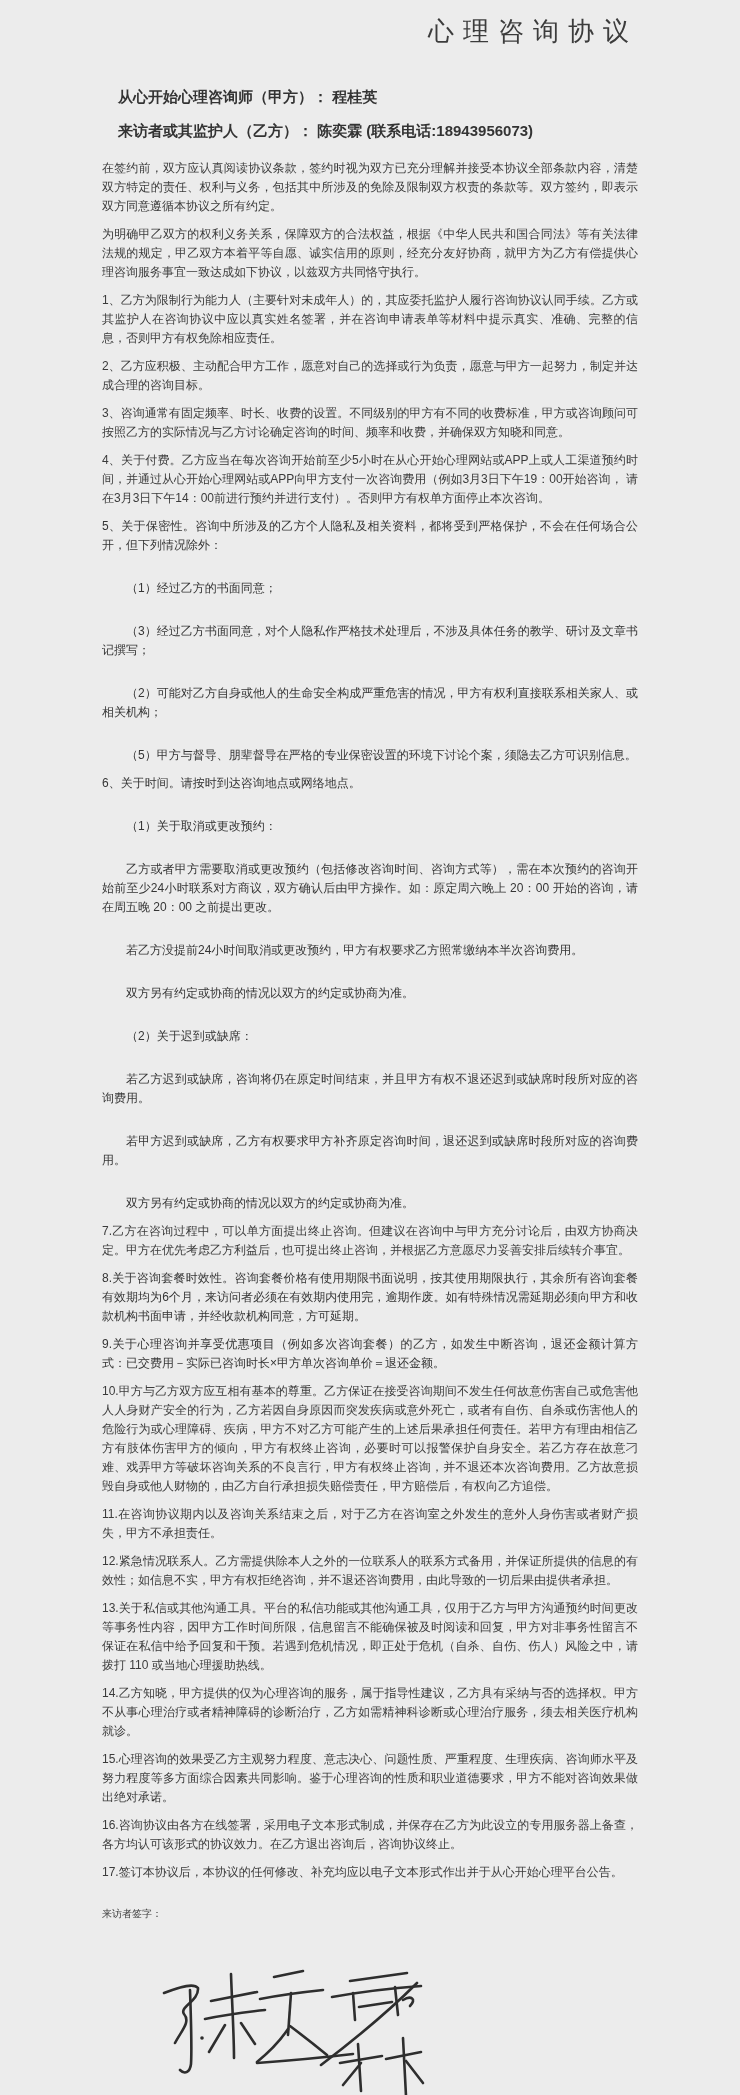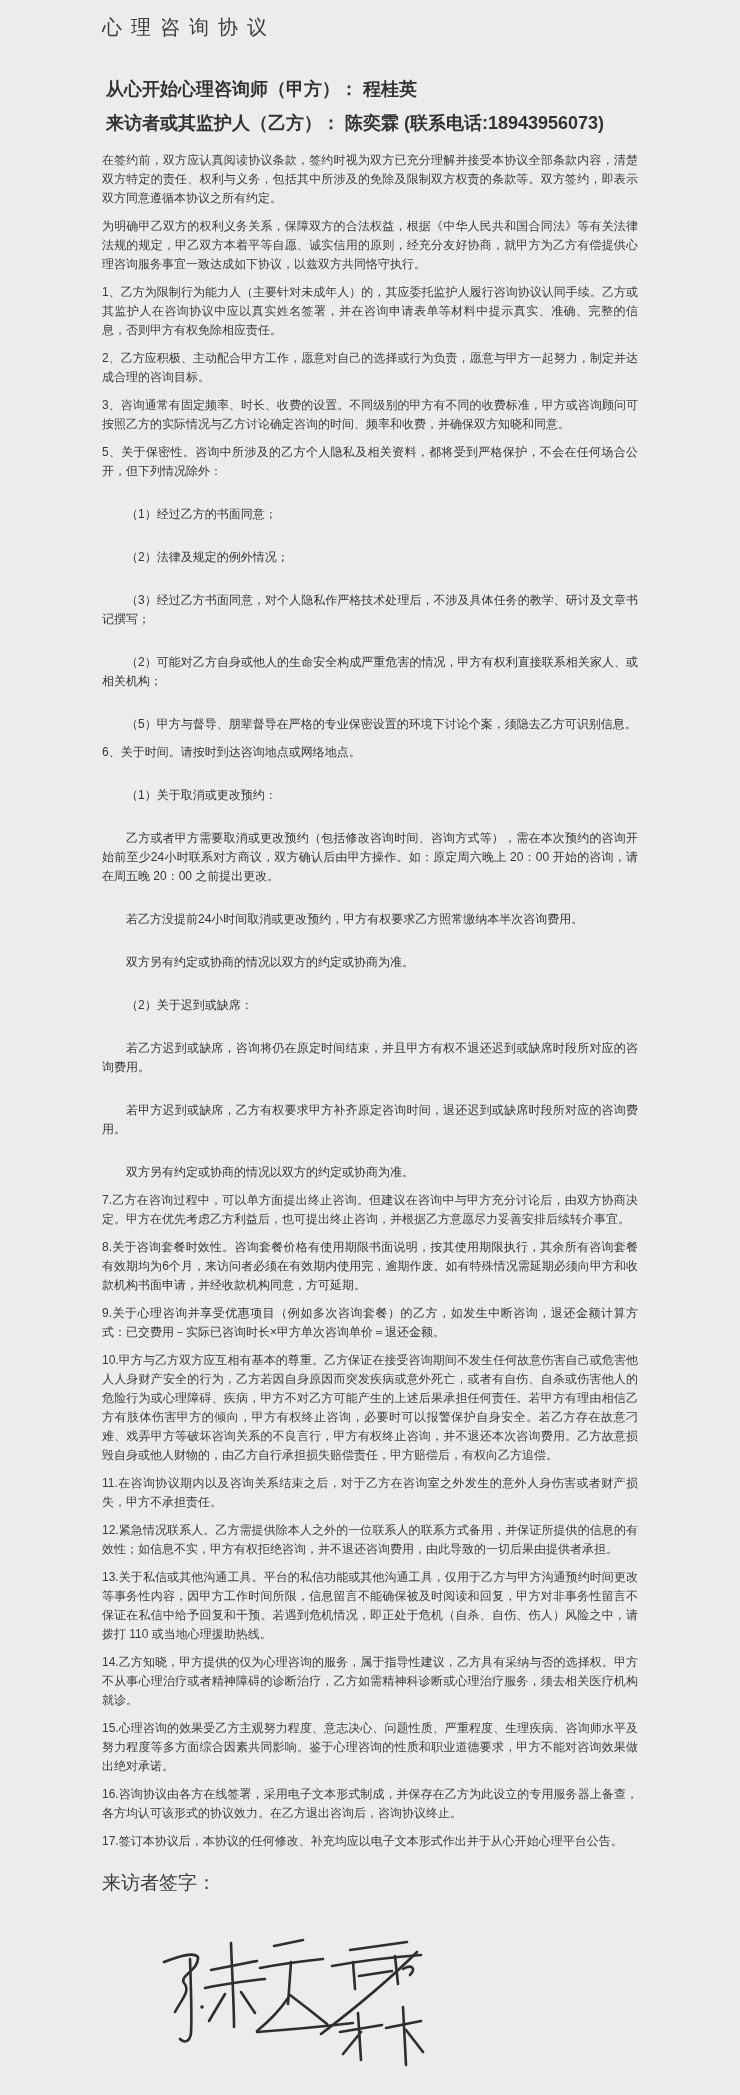--- a/index.html
+++ b/index.html
@@ -13,49 +13,49 @@
   }
   .doc-page{
     position:relative;
     width:740px;
     min-height:2095px;
     padding:10px 102px 30px 102px;
     box-sizing:border-box;
   }
   .doc-title{
     margin:4px 0 38px 0;
-    text-align:left;
-    font-size:20px;
+    text-align:right;
+    font-size:26px;
     font-weight:400;
     letter-spacing:9px;
     color:#3c3c3c;
   }
   .party-line{
-    font-size:18px;
+    font-size:15px;
     font-weight:bold;
     line-height:20px;
-    margin:14px 4px;
+    margin:14px 16px;
     color:#333;
   }
   .clauses{margin-top:18px;}
   .clause-block{margin:9px 0;}
   .clause-block.bold .clause-line{font-weight:normal;color:#353535;}
   .clause-line{
     margin:0;
     font-size:12px;
     line-height:19px;
     text-align:justify;
     text-justify:inter-ideograph;
     word-break:break-all;
     color:#3b3b3b;
   }
   .clause-line.indent{text-indent:2em;margin-top:24px;}
   .signature-section{margin-top:22px;}
   .signature-label{
-    font-size:19px;
+    font-size:10px;
     line-height:19px;
     margin:0 0 6px 0;
     color:#3b3b3b;
   }
   .signature-canvas{
     margin:40px 0 0 52px;
     width:272px;
     height:150px;
     display:block;
   }
@@ -88,24 +88,26 @@
       </div>
       <div class="clause-block">
         <p class="clause-line">1、乙方为限制行为能力人（主要针对未成年人）的，其应委托监护人履行咨询协议认同手续。乙方或其监护人在咨询协议中应以真实姓名签署，并在咨询申请表单等材料中提示真实、准确、完整的信息，否则甲方有权免除相应责任。</p>
       </div>
       <div class="clause-block">
         <p class="clause-line">2、乙方应积极、主动配合甲方工作，愿意对自己的选择或行为负责，愿意与甲方一起努力，制定并达成合理的咨询目标。</p>
       </div>
       <div class="clause-block">
         <p class="clause-line">3、咨询通常有固定频率、时长、收费的设置。不同级别的甲方有不同的收费标准，甲方或咨询顾问可按照乙方的实际情况与乙方讨论确定咨询的时间、频率和收费，并确保双方知晓和同意。</p>
       </div>
+      <div class="clause-block">
+        <p class="clause-line">4、关于付费。乙方应当在每次咨询开始前至少5小时在从心开始心理网站或APP上或人工渠道预约时间，并通过从心开始心理网站或APP向甲方支付一次咨询费用（例如3月3日下午19：00开始咨询， 请在3月3日下午14：00前进行预约并进行支付）。否则甲方有权单方面停止本次咨询。</p>
+      </div>
       <div class="clause-block bold">
         <p class="clause-line">5、关于保密性。咨询中所涉及的乙方个人隐私及相关资料，都将受到严格保护，不会在任何场合公开，但下列情况除外：</p>
         <p class="clause-line indent">（1）经过乙方的书面同意；</p>
-        <p class="clause-line indent">（2）法律及规定的例外情况；</p>
         <p class="clause-line indent">（3）经过乙方书面同意，对个人隐私作严格技术处理后，不涉及具体任务的教学、研讨及文章书记撰写；</p>
         <p class="clause-line indent">（2）可能对乙方自身或他人的生命安全构成严重危害的情况，甲方有权利直接联系相关家人、或相关机构；</p>
         <p class="clause-line indent">（5）甲方与督导、朋辈督导在严格的专业保密设置的环境下讨论个案，须隐去乙方可识别信息。</p>
       </div>
       <div class="clause-block bold">
         <p class="clause-line">6、关于时间。请按时到达咨询地点或网络地点。</p>
         <p class="clause-line indent">（1）关于取消或更改预约：</p>
         <p class="clause-line indent">乙方或者甲方需要取消或更改预约（包括修改咨询时间、咨询方式等），需在本次预约的咨询开始前至少24小时联系对方商议，双方确认后由甲方操作。如：原定周六晚上 20：00 开始的咨询，请在周五晚 20：00 之前提出更改。</p>
         <p class="clause-line indent">若乙方没提前24小时间取消或更改预约，甲方有权要求乙方照常缴纳本半次咨询费用。</p>
         <p class="clause-line indent">双方另有约定或协商的情况以双方的约定或协商为准。</p>

